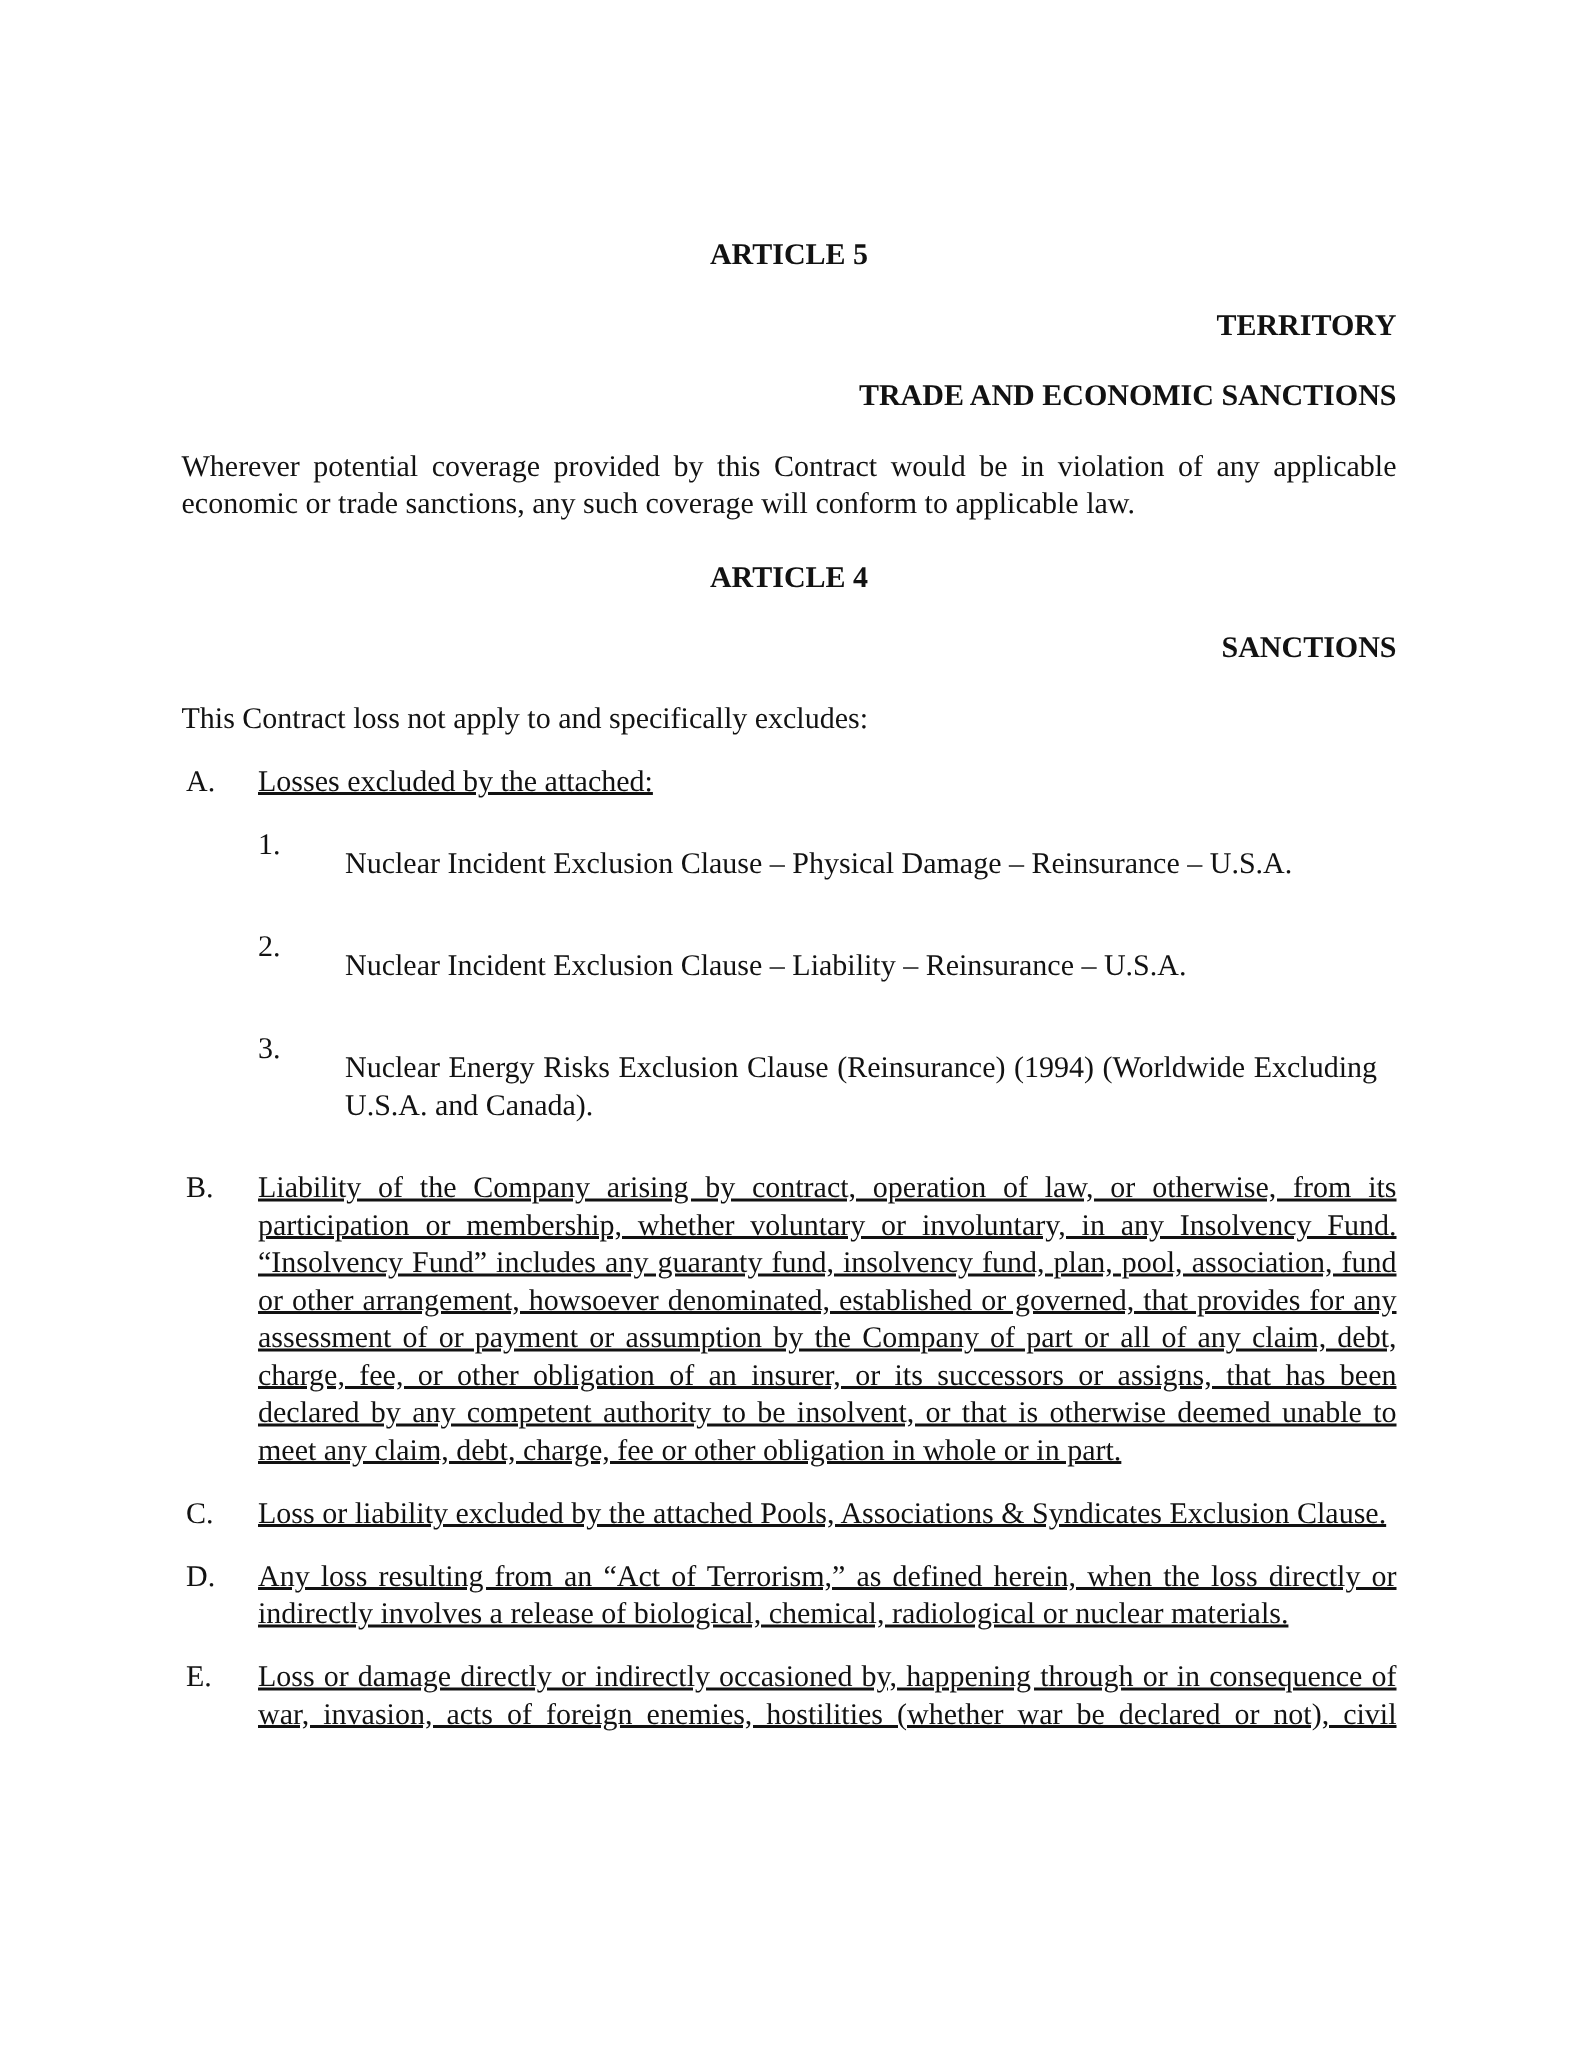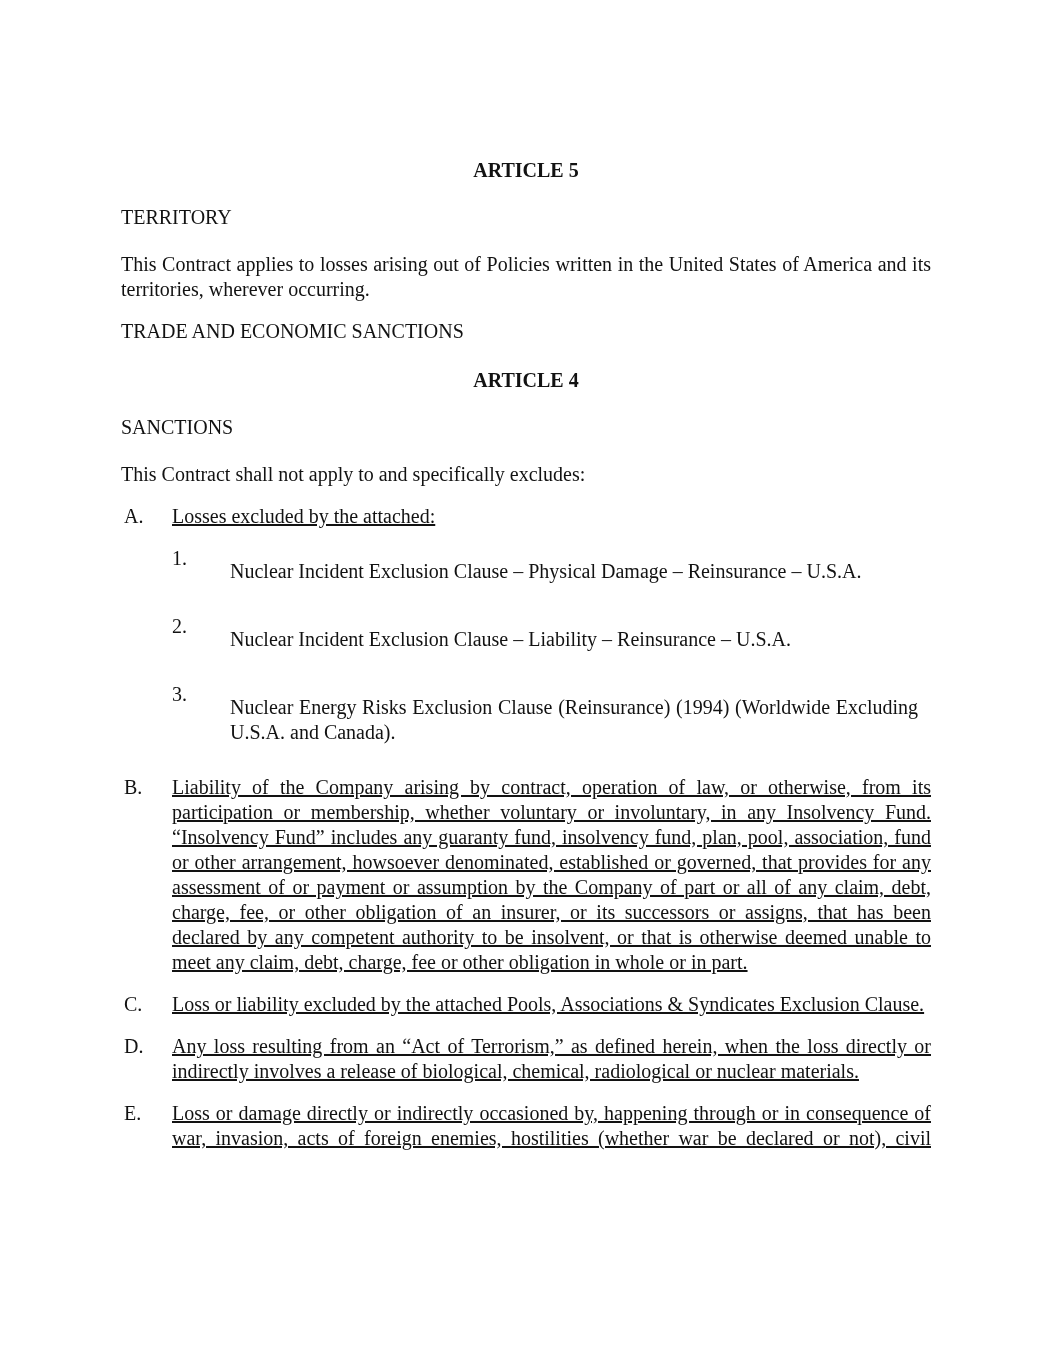--- a/index.html
+++ b/index.html
@@ -18,22 +18,22 @@
     line-height: 25px;
     color: #121212;
     overflow: hidden;
   }
   .article-head {
     font-weight: bold;
     text-align: center;
     margin: 24px 0 22px 0;
   }
   .sub-head {
-    font-weight: normal;
-    text-align: left;
+    font-weight: bold;
+    text-align: right;
     margin: 0 0 22px 0;
   }
   .body-text {
     margin: 0 0 17px 0;
     text-align: justify;
   }
   .item {
     display: flex;
     align-items: flex-start;
     margin: 0 0 17px 0;
@@ -69,27 +69,27 @@
     text-align-last: justify;
   }
 </style>
 </head>
 <body>
 
 <div class="page">
 
   <div class="article-head">ARTICLE 5</div>
   <div class="sub-head">TERRITORY</div>
-  <p class="body-text">This Contract applies to losses arising out of Policies written in the United States of America and its territories, wherever occurring.</p>
 
   <div class="sub-head">TRADE AND ECONOMIC SANCTIONS</div>
+  <p class="body-text">Wherever potential coverage provided by this Contract would be in violation of any applicable economic or trade sanctions, any such coverage will conform to applicable law.</p>
 
   <div class="article-head">ARTICLE 4</div>
   <div class="sub-head">SANCTIONS</div>
-  <p class="body-text">This Contract shall not apply to and specifically excludes:</p>
+  <p class="body-text">This Contract loss not apply to and specifically excludes:</p>
 
   <div class="item">
     <span class="item-label">A.</span>
     <div class="item-body">
       <p class="item-text">Losses excluded by the attached:</p>
       <div class="subitem">
         <span class="subitem-label">1.</span>
         <p class="subitem-text">Nuclear Incident Exclusion Clause – Physical Damage – Reinsurance – U.S.A.</p>
       </div>
       <div class="subitem">

